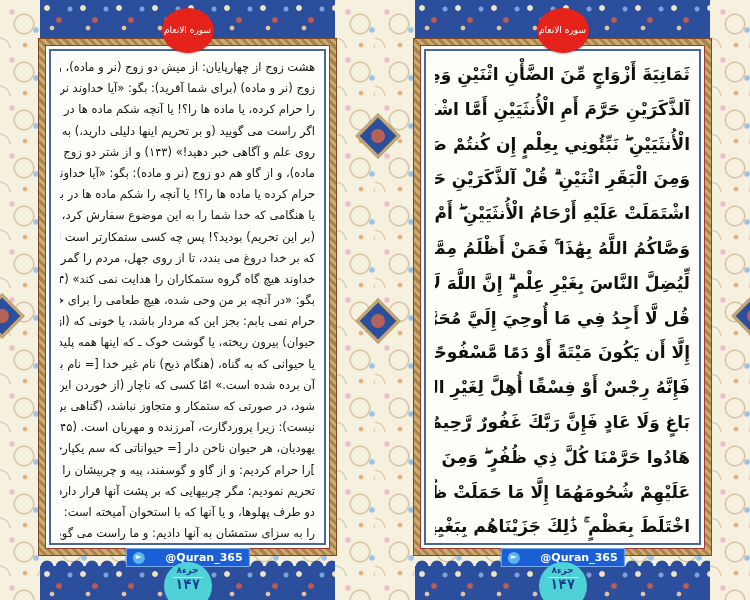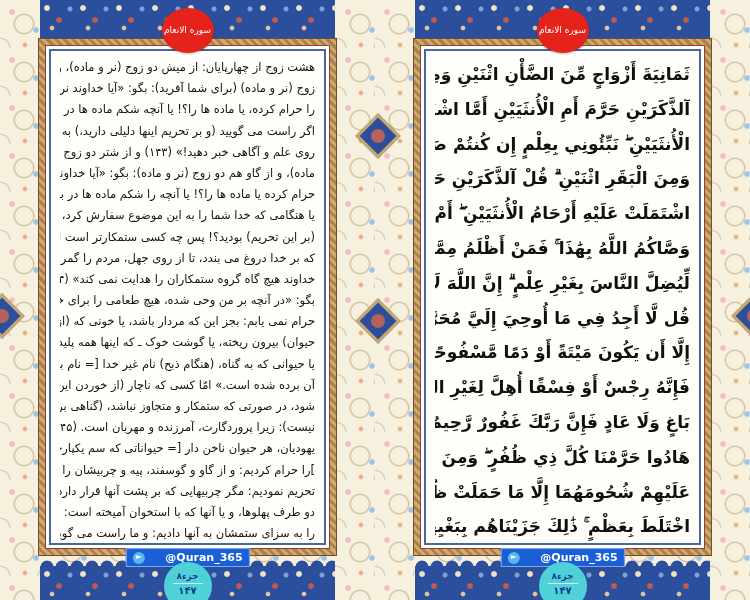--- a/index.html
+++ b/index.html
@@ -57,23 +57,23 @@
     height:17px;padding:0 6px;background:#1a5fd6;border:1px solid #79a8ef;
     display:flex;align-items:center;gap:21px;color:#fff;font-size:11px;font-weight:bold;
     direction:ltr;cursor:pointer;}
   .tg-icon{width:12px;height:12px;border-radius:50%;background:#5ab5ef;position:relative;flex:0 0 12px;}
   .tg-icon::after{content:"";position:absolute;left:3px;top:3.5px;width:0;height:0;
     border-left:6px solid #fff;border-top:2.5px solid transparent;border-bottom:2.5px solid transparent;}
   
   .juz-seal{position:absolute;left:50%;transform:translateX(-50%);top:562px;z-index:6;
     width:48px;height:48px;border-radius:50%;background:#4ed2d8;
     display:flex;flex-direction:column;align-items:center;color:#123a8a;}
-  .juz-label{font-size:9px;font-weight:bold;margin-top:9px;line-height:11px;}
+  .juz-label{font-size:9px;font-weight:bold;margin-top:3px;line-height:11px;}
   .juz-divider{width:30px;height:1px;background:rgba(255,255,255,.75);margin:1px 0 1px;}
-  .page-number{font-size:10px;font-weight:bold;line-height:12px;}
+  .page-number{font-size:14px;font-weight:bold;line-height:12px;font-family:Liberation Mono, monospace;}
   
   .medallion{position:absolute;width:26px;height:26px;background:#2b4f9d;
     transform:rotate(45deg);border:3px solid #c9a76c;z-index:1;}
   .medallion::after{content:"";position:absolute;inset:6px;background:#b4625a;border-radius:50%;}
   .clearfix::after{content:"";display:block;clear:both;}
 </style>
 </head>
 <body>
 
 <div class="canvas clearfix">

